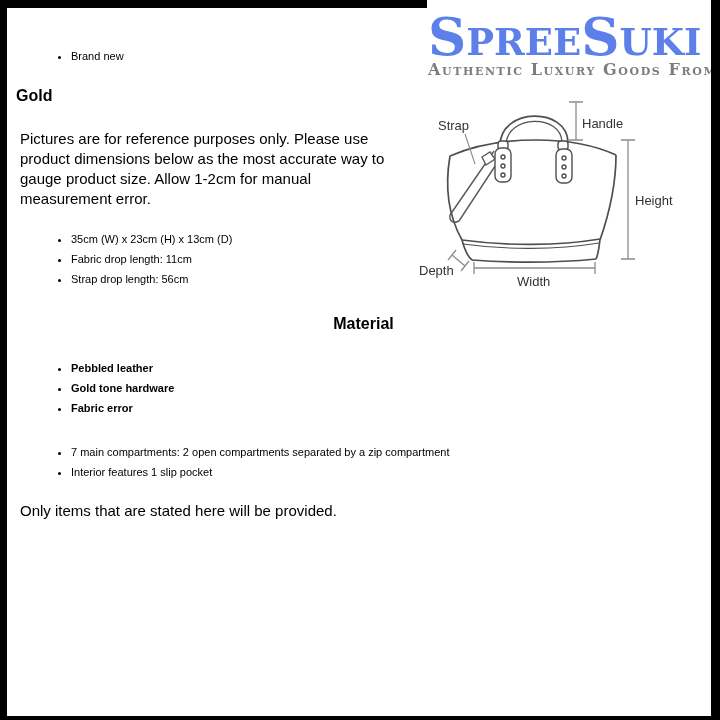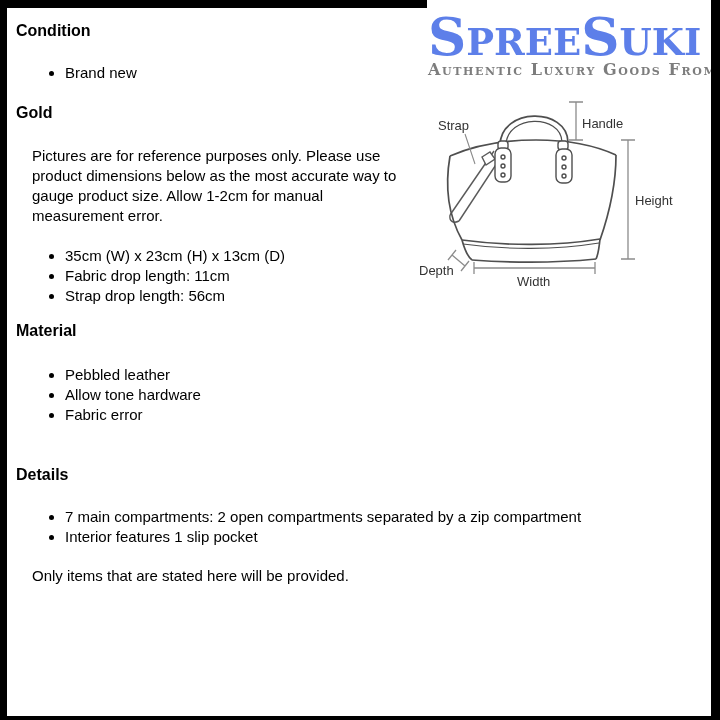--- a/index.html
+++ b/index.html
@@ -30,30 +30,30 @@
   .tagline{
     font-family:"DejaVu Serif","Liberation Serif",serif;
     font-variant:small-caps;font-weight:bold;
     font-size:16px;line-height:19px;letter-spacing:1.6px;color:#7d7d7d;margin-top:1px;
   }
 
   svg.diagram{display:block;margin-top:14px;}
   svg .lbl{font-family:"Liberation Sans",sans-serif;font-size:13px;fill:#333;}
 
   h2{font-size:16px;line-height:17px;font-weight:bold;margin:0;}
-  p{font-size:15px;line-height:20px;margin:16px;}
-  ul{margin:6px;padding:0 0 0 43px;list-style:disc;font-size:15px;line-height:20px;}
+  p{font-size:15px;line-height:20px;margin:4px;}
+  ul{margin:12px;padding:0 0 0 43px;list-style:disc;font-size:11px;line-height:20px;}
   li{margin:0;padding:0;}
 
   #ul-condition{margin-top:24px;}
   #h-size{margin-top:21px;}
   #p-size{margin-top:25px;max-width:380px;}
   #ul-size{margin-top:20px;}
-  #h-material{margin-top:16px;}
-  #ul-material{margin-top:26px;}
+  #h-material{margin-top:26px;text-align:center;}
+  #ul-material{margin-top:26px;font-weight:bold;}
   #h-details{margin-top:41px;}
   #ul-details{margin-top:24px;}
   #h-included{margin-top:20px;}
   #ul-included{margin-top:23px;}
   #p-footer{margin-top:19px;}
 </style>
 </head>
 <body>
 
 <div class="border-strip" id="b-left"></div>
@@ -116,41 +116,39 @@
       </g>
 
       <text class="lbl" x="22" y="37">Strap</text>
       <text class="lbl" x="166" y="35">Handle</text>
       <text class="lbl" x="219" y="112">Height</text>
       <text class="lbl" x="3" y="182">Depth</text>
       <text class="lbl" x="101" y="193">Width</text>
     </svg>
   </div>
 
-  <h2 id="h-condition">Condition</h2>
   <ul id="ul-condition">
     <li>Brand new</li>
   </ul>
 
   <h2 id="h-size">Gold</h2>
   <p id="p-size">Pictures are for reference purposes only. Please use product dimensions below as the most accurate way to gauge product size. Allow 1-2cm for manual measurement error.</p>
   <ul id="ul-size">
     <li>35cm (W) x 23cm (H) x 13cm (D)</li>
     <li>Fabric drop length: 11cm</li>
     <li>Strap drop length: 56cm</li>
   </ul>
 
   <h2 id="h-material">Material</h2>
   <ul id="ul-material">
     <li>Pebbled leather</li>
-    <li>Allow tone hardware</li>
+    <li>Gold tone hardware</li>
     <li>Fabric error</li>
   </ul>
 
-  <h2 id="h-details">Details</h2>
   <ul id="ul-details">
     <li>7 main compartments: 2 open compartments separated by a zip compartment</li>
     <li>Interior features 1 slip pocket</li>
   </ul>
 
 
   <p id="p-footer">Only items that are stated here will be provided.</p>
 </div>
 
 </body></html>

